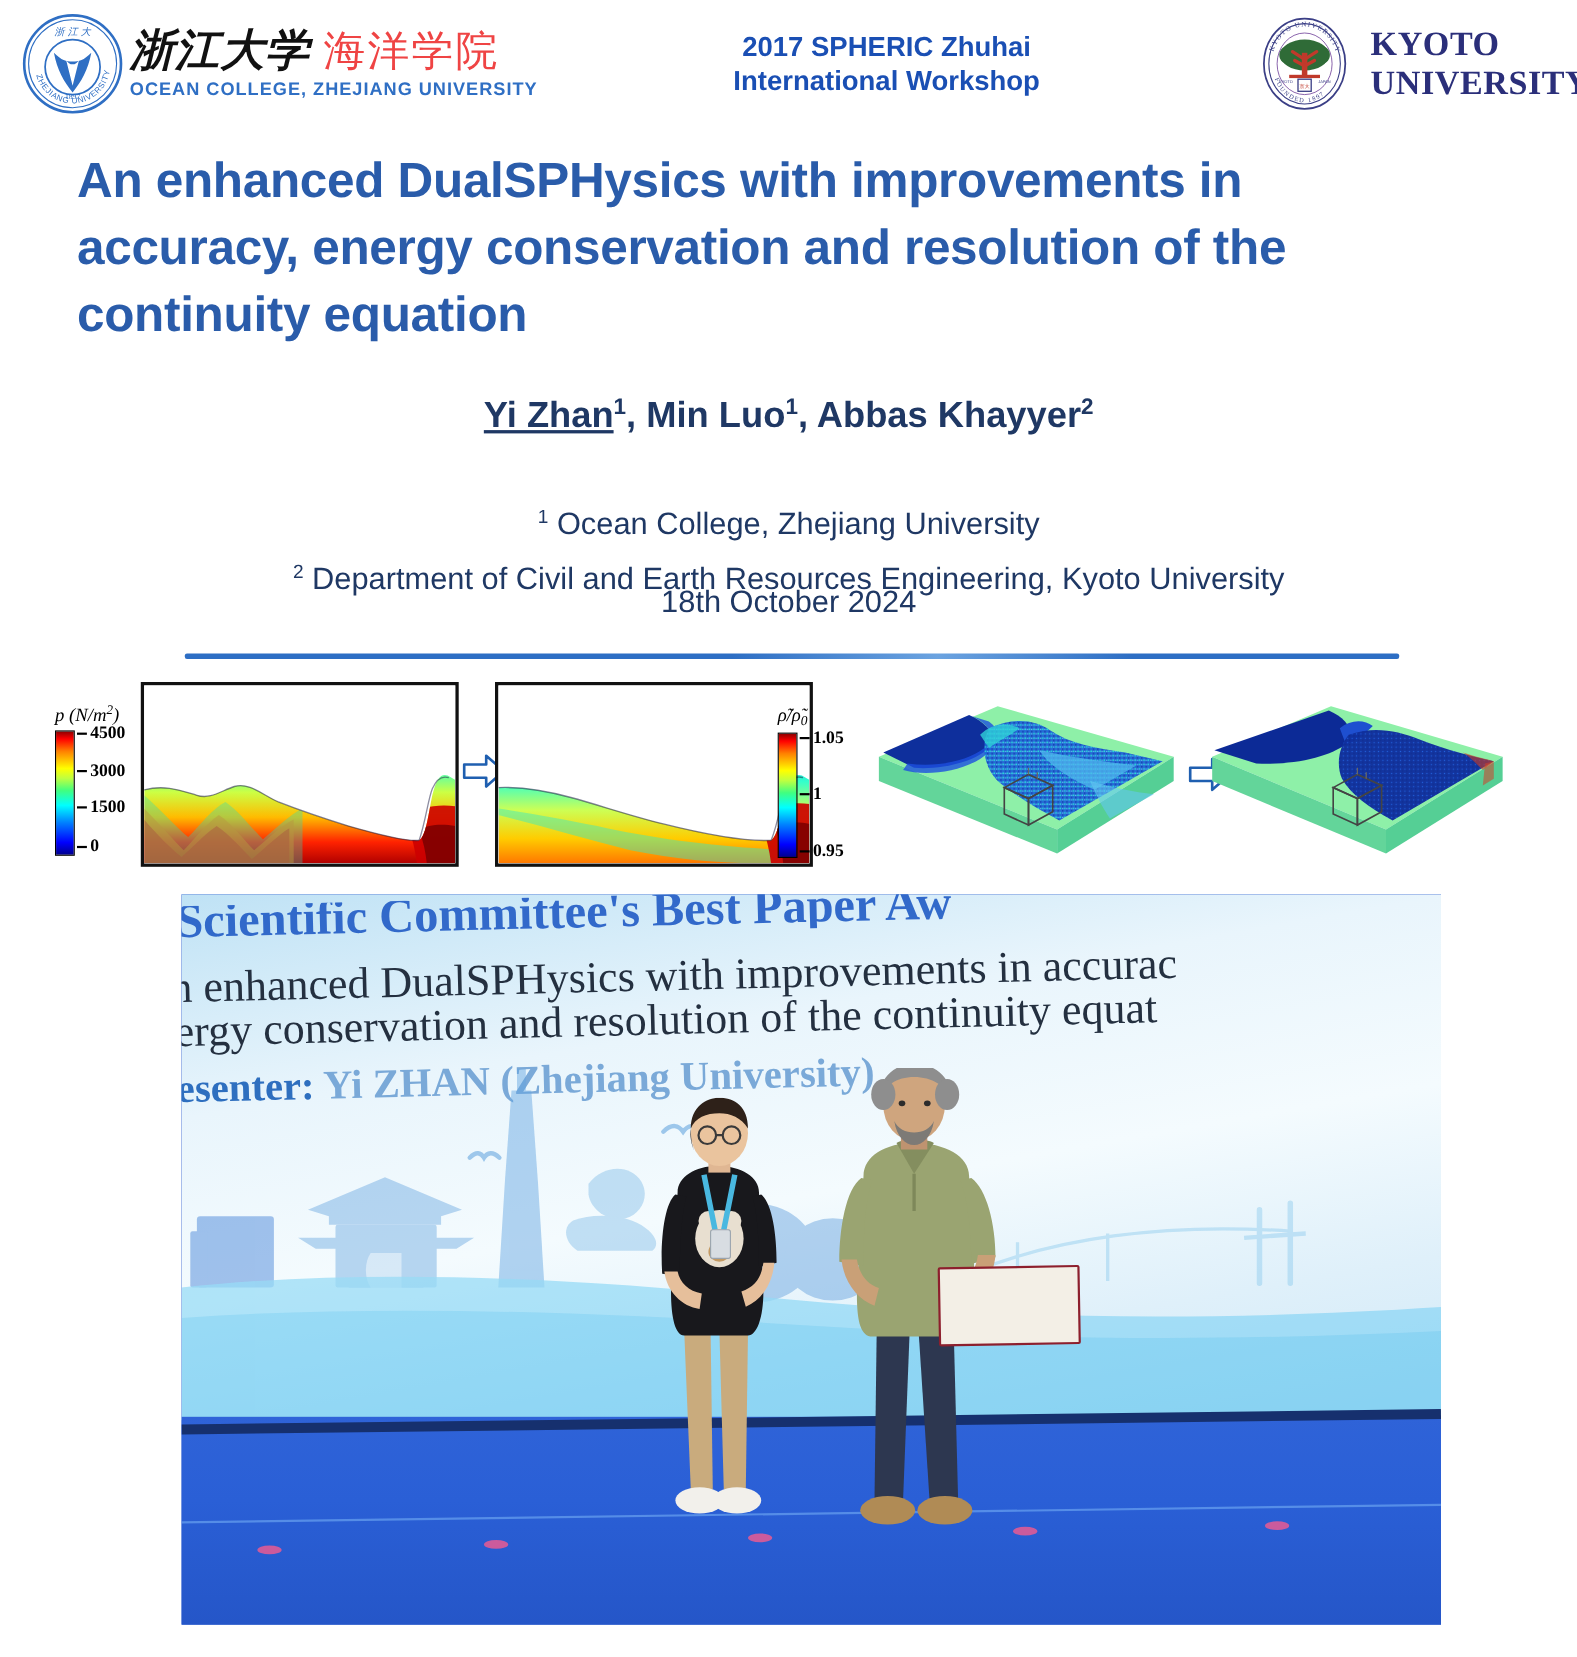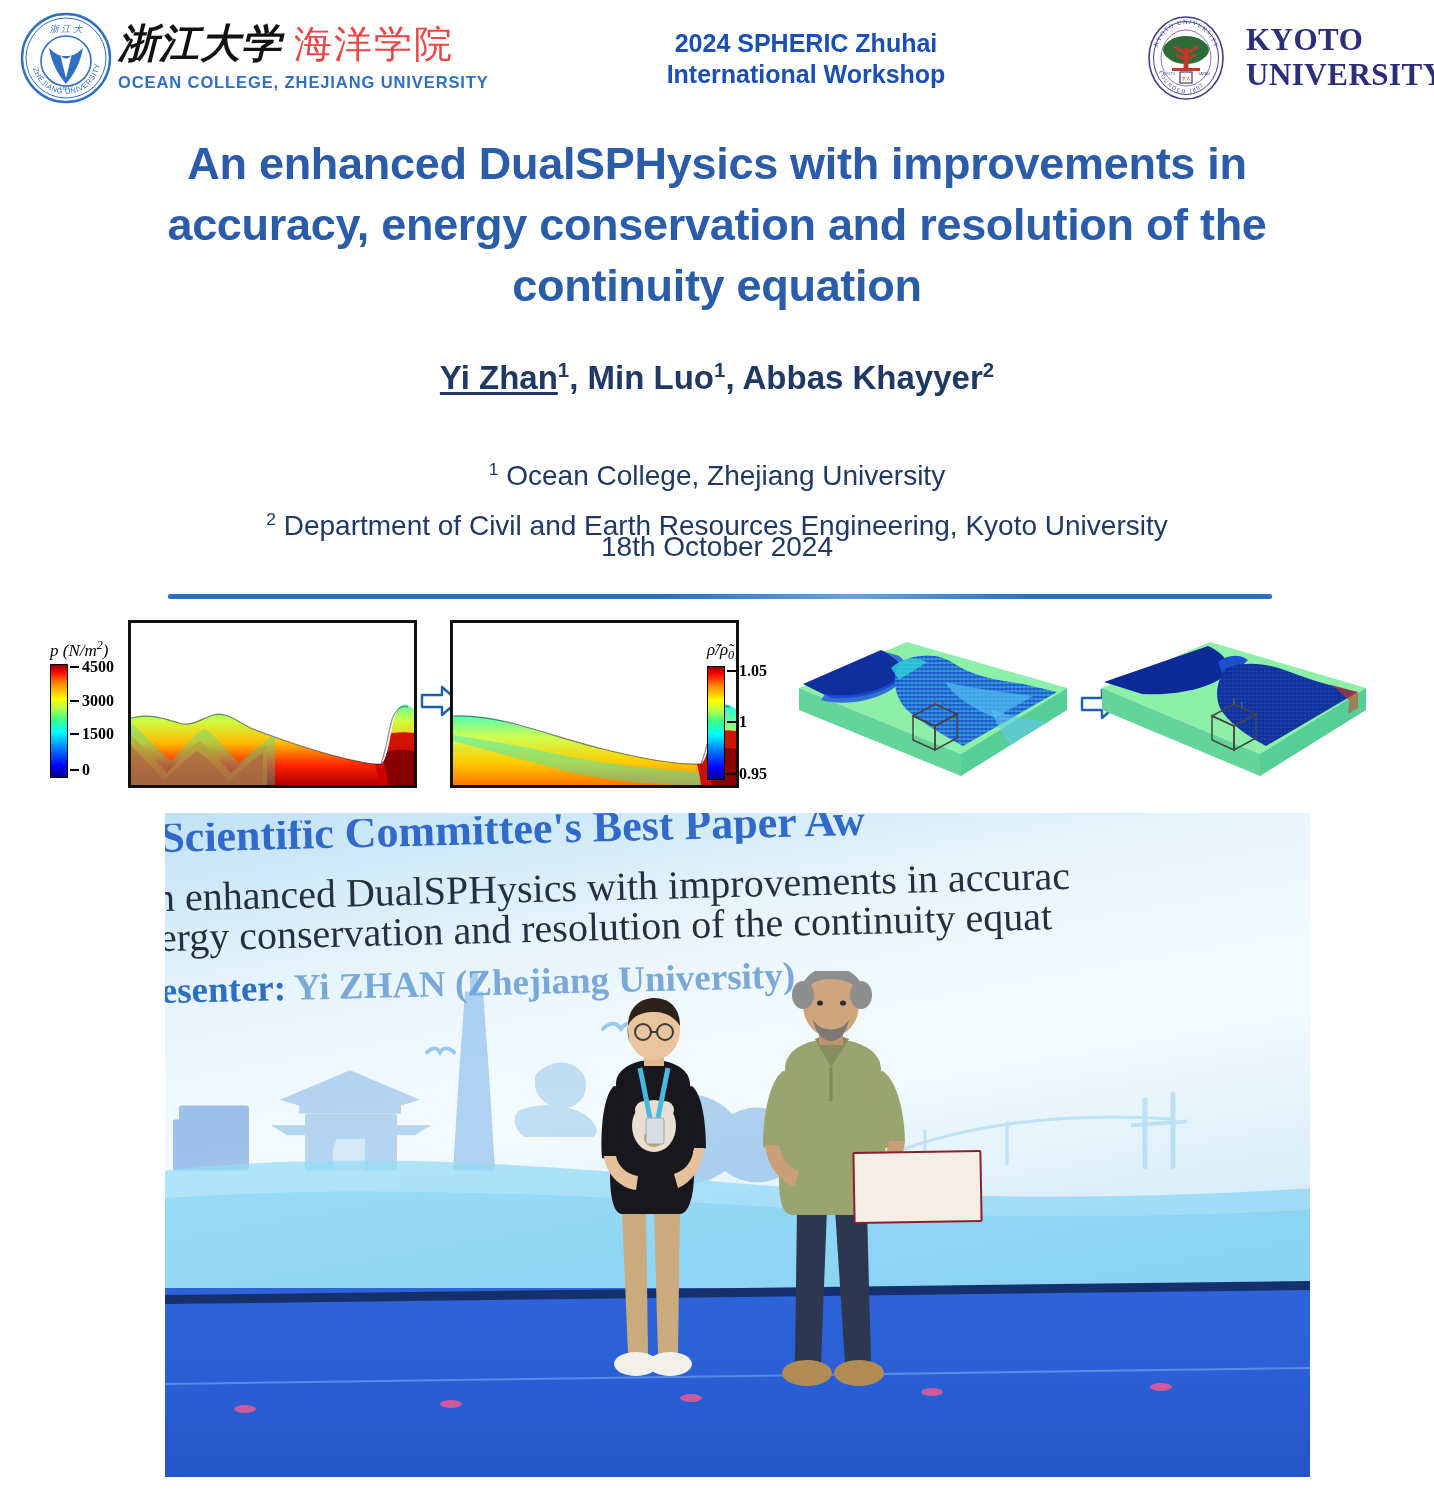--- a/index.html
+++ b/index.html
@@ -12,21 +12,21 @@
   }
 
   
   .header{
     position:absolute;left:0;top:0;width:1434px;height:118px;
   }
   .zju-block{position:absolute;left:16px;top:8px;display:flex;align-items:center;gap:2px;}
   .zju-seal{width:100px;height:100px;position:relative;flex:0 0 auto;}
   .zju-wordmark{display:flex;flex-direction:column;align-items:flex-start;line-height:1;}
   .zju-cn{display:flex;align-items:baseline;gap:12px;}
-  .zju-cn-a{font-family:Liberation Mono, monospace;font-size:40px;font-weight:bold;color:#111111;letter-spacing:1px;font-style:italic;}
+  .zju-cn-a{font-family:Liberation Sans, sans-serif;font-size:40px;font-weight:bold;color:#111111;letter-spacing:1px;font-style:italic;}
   .zju-cn-b{font-family:"DejaVu Sans", sans-serif;font-size:38px;font-weight:500;color:#ef4444;letter-spacing:2px;}
   .zju-en{margin-top:7px;font-size:16.5px;font-weight:600;color:#2f6fc4;letter-spacing:0.9px;}
 
   .workshop-title{
     position:absolute;left:596px;top:28px;width:420px;
     text-align:center;line-height:1.22;
     font-family:"Liberation Sans", sans-serif;
     font-size:25px;font-weight:bold;color:#1a4fb4;
   }
 
@@ -34,21 +34,20 @@
   .kyoto-seal{width:88px;height:88px;position:relative;flex:0 0 auto;}
   .kyoto-words{
     font-family:"Liberation Serif", serif;
     font-size:31px;font-weight:bold;color:#2b2f7a;
     line-height:1.12;letter-spacing:0.5px;text-align:left;
   }
 
   
   .main-title{
     position:absolute;left:70px;top:134px;width:1294px;
-    text-align:center;
     font-size:45px;font-weight:bold;line-height:1.35;
     color:#2a5caa;
     letter-spacing:-0.3px;
   }
 
   
   .authors{
     position:absolute;left:70px;top:358px;width:1294px;
     text-align:center;font-size:33px;font-weight:700;color:#1f3864;
   }
@@ -177,21 +176,21 @@
     <div class="zju-wordmark">
       <div class="zju-cn">
         <span class="zju-cn-a">浙江大学</span>
         <span class="zju-cn-b">海洋学院</span>
       </div>
       <div class="zju-en">OCEAN COLLEGE, ZHEJIANG UNIVERSITY</div>
     </div>
   </div>
 
   <div class="workshop-title">
-    <div>2024 SPHERIC Zhuhai</div>
+    <div>2017 SPHERIC Zhuhai</div>
     <div>International Workshop</div>
   </div>
 
   <div class="kyoto-block">
     <div class="kyoto-seal">
       <svg viewBox="0 0 88 88" width="88" height="88">
         <ellipse cx="44" cy="44" rx="37" ry="41" fill="#ffffff" stroke="#3b3f86" stroke-width="1.6"></ellipse>
         <ellipse cx="44" cy="44" rx="32.5" ry="36.5" fill="#ffffff" stroke="#3b3f86" stroke-width="1"></ellipse>
         <ellipse cx="44" cy="44" rx="25" ry="28" fill="#ffffff" stroke="#7a4fa0" stroke-width="0.8"></ellipse>
         <ellipse cx="44" cy="36" rx="22" ry="14" fill="#2f6b37"></ellipse>

